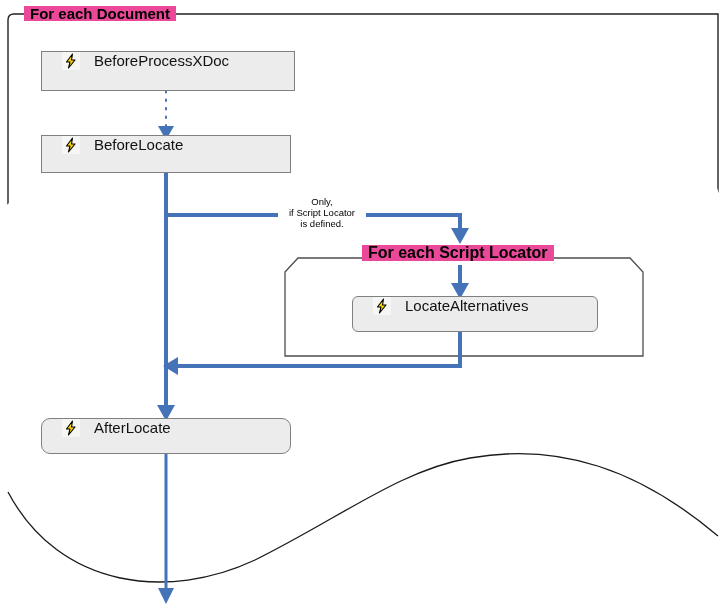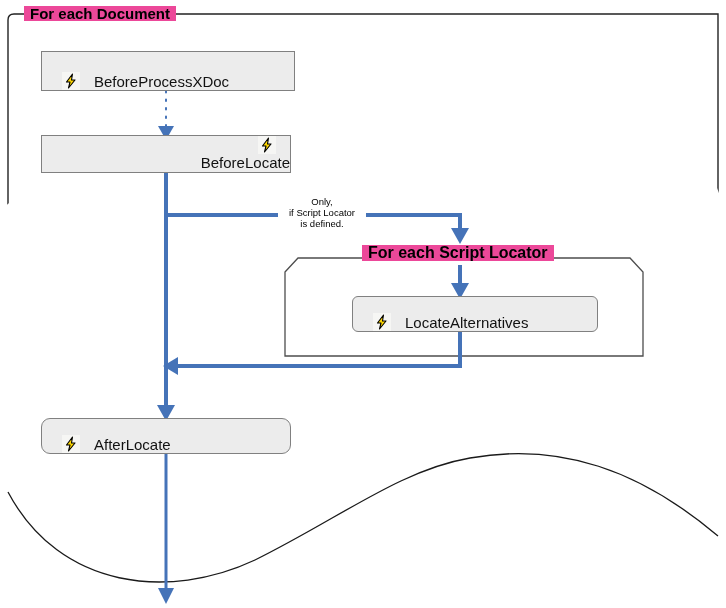--- a/index.html
+++ b/index.html
@@ -45,21 +45,21 @@
     top: 245px;
     font-size: 16px;
   }
   
   .proc-box {
     position: absolute;
     box-sizing: border-box;
     background: #ececec;
     border: 1px solid #808080;
     display: flex;
-    align-items: flex-end;
+    align-items: flex-start;
     padding-left: 20px;
   }
   .proc-box .bolt-icon {
     flex: 0 0 auto;
     width: 18px;
     height: 18px;
     margin-right: 14px;
     background: #f6f6f4;
     display: inline-flex;
     align-items: center;
@@ -148,21 +148,21 @@
 
   <div class="proc-box" id="node-before-process-xdoc" style="left:41px; top:51px; width:254px; height:40px;">
     <span class="bolt-icon">
       <svg width="16" height="16" viewBox="0 0 16 16">
         <polygon points="9.5,1 3.5,9 7,9 5.5,15 12,7 8.5,7" fill="#ffd800" stroke="#000000" stroke-width="1.1" stroke-linejoin="round"></polygon>
       </svg>
     </span>
     <span class="proc-label">BeforeProcessXDoc</span>
   </div>
 
-  <div class="proc-box" id="node-before-locate" style="left:41px; top:135px; width:250px; height:38px;flex-direction:column;">
+  <div class="proc-box" id="node-before-locate" style="left:41px; top:135px; width:250px; height:38px;">
     <span class="bolt-icon">
       <svg width="16" height="16" viewBox="0 0 16 16">
         <polygon points="9.5,1 3.5,9 7,9 5.5,15 12,7 8.5,7" fill="#ffd800" stroke="#000000" stroke-width="1.1" stroke-linejoin="round"></polygon>
       </svg>
     </span>
     <span class="proc-label">BeforeLocate</span>
   </div>
 
   <div class="proc-box" id="node-locate-alternatives" style="left:352px; top:296px; width:246px; height:36px;border-radius:6px;">
     <span class="bolt-icon">

